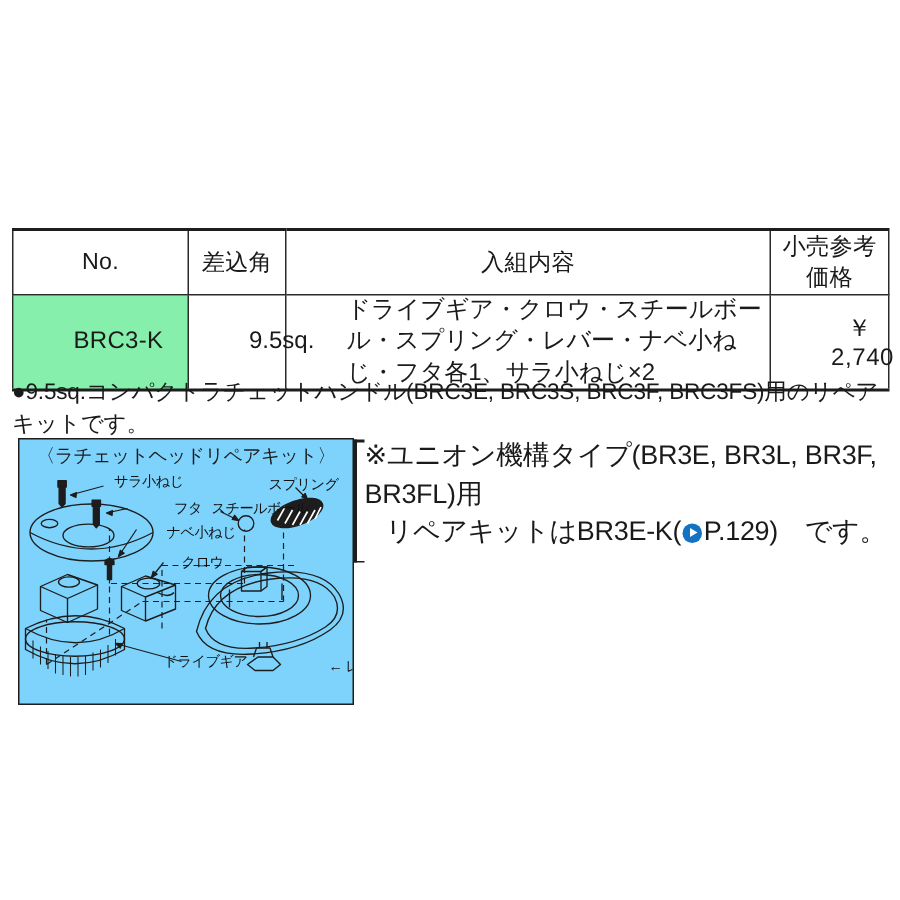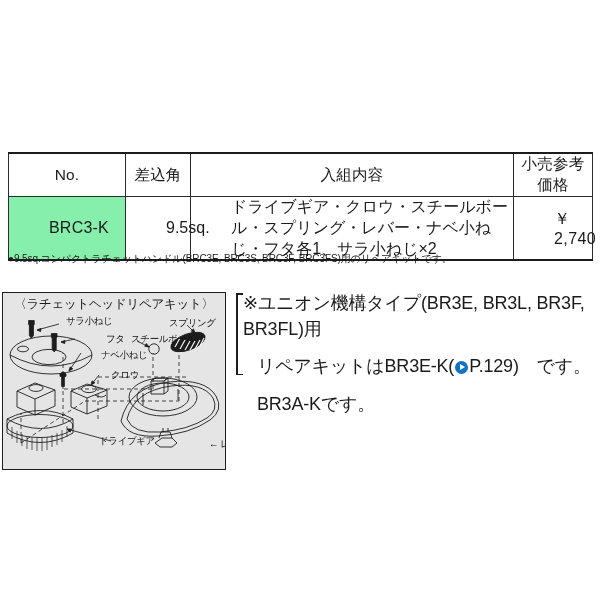--- a/index.html
+++ b/index.html
@@ -54,40 +54,40 @@
     font-size:16px;
     letter-spacing:0.2px;
   }
   .cell-kakudo{text-align:center;font-size:16px;}
   .cell-naiyou{
     padding:3px 4px 3px 8px;
     line-height:1.30;
     font-size:15.5px;
     text-align:left;
   }
-  .cell-kakaku{font-size:16px;letter-spacing:0.4px;}
+  .cell-kakaku{text-align:center;font-size:16px;letter-spacing:0.4px;}
   .hdr-kakaku{font-size:13.5px;}
 
   
   .bullet-note{
     position:absolute;
     left:8px;top:252px;
     width:584px;
-    font-size:10px;
+    font-size:15px;
     line-height:1.38;
     letter-spacing:-0.1px;
   }
 
   
   .diagram-box{
     position:absolute;
-    left:2px;top:292px;
+    left:12px;top:292px;
     width:222px;height:176px;
     border:1.5px solid #1d1d1d;
-    background:#e5e5e5;
+    background:#7dd3fc;
     overflow:hidden;
   }
   .diagram-title{
     position:absolute;left:0;top:3px;width:222px;
     text-align:center;
     font-size:12.5px;
     letter-spacing:-0.3px;
   }
   .dlabel{
     position:absolute;
@@ -102,21 +102,21 @@
   
   .side-notes{
     position:absolute;
     left:243px;top:291px;
     width:352px;
     font-size:18px;
     line-height:1.42;
     letter-spacing:-0.2px;
   }
   .side-notes p{margin:0;text-indent:0;}
-  .side-notes .indent{padding-left:14px;margin-top:12px;}
+  .side-notes .indent{padding-left:14px;}
   .arrow-badge{
     display:inline-block;
     width:13px;height:13px;
     border-radius:50%;
     background:#1273c4;
     position:relative;
     vertical-align:-2px;
     margin:0 1px;
   }
   .arrow-badge::after{
@@ -294,16 +294,15 @@
     <div class="dlabel" style="left:78px;top:76px;">クロウ</div>
     <div class="dlabel" style="left:66px;top:142px;">ドライブギア</div>
     <div class="dlabel" style="left:176px;top:145px;">← レバー</div>
   </div>
 
   <div class="note-rule"></div>
 
   <div class="side-notes">
     <p>※ユニオン機構タイプ(BR3E, BR3L, BR3F, BR3FL)用</p>
     <p class="indent"><span>リペアキットはBR3E-K(</span><span class="arrow-badge"></span><span>P.129)　です。</span></p>
-    <p class="indent">BR3A-Kです。</p>
   </div>
 
 </div>
 
 </body></html>

